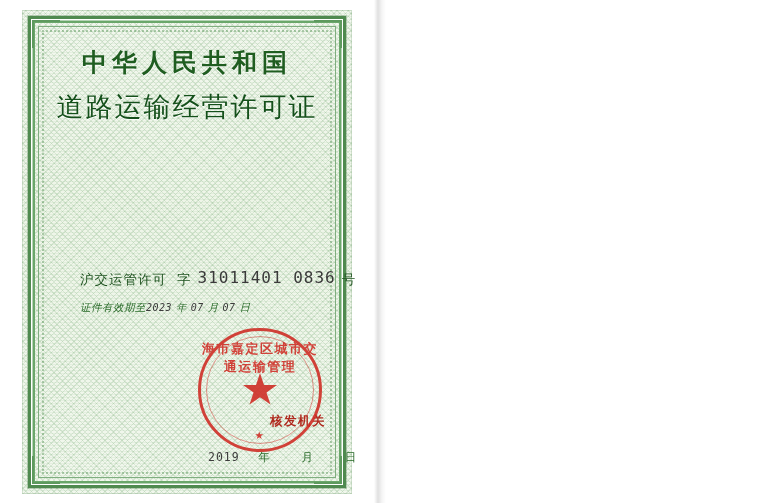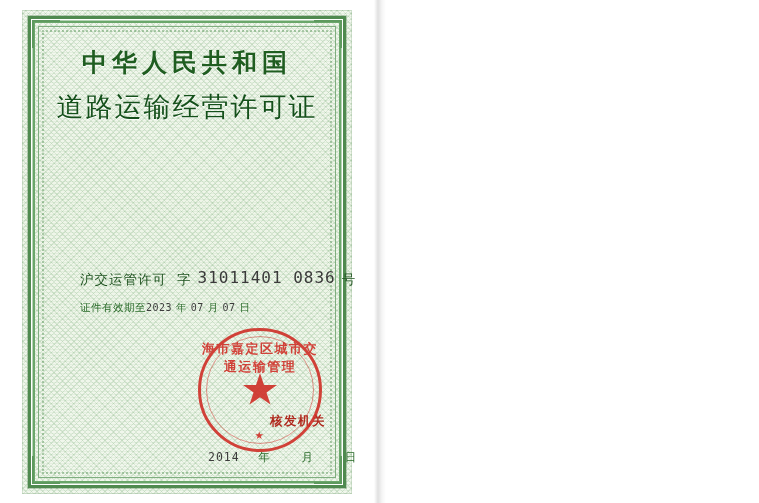--- a/index.html
+++ b/index.html
@@ -149,20 +149,21 @@
     color: #3a3a3a;
     border-bottom: 1px solid rgba(40,90,40,0.0);
     padding-bottom: 1px;
   }
   .row-validity {
     margin-top: 12px;
     font-size: 10.5px;
     color: #2a6b2a;
     white-space: nowrap;
     letter-spacing: 0.5px;
+    font-style: italic;
   }
   .row-validity .val {
     font-family: "DejaVu Sans Mono", monospace;
     color: #3c3c3c;
     font-size: 10px;
   }
   .row-bottomdate {
     position: absolute;
     left: 0;
     right: 0;
@@ -272,21 +273,21 @@
           <span>年</span>
           <span class="val">07</span>
           <span>月</span>
           <span class="val">07</span>
           <span>日</span>
         </div>
 
         <div class="issuer-label">核发机关</div>
 
         <div class="row-bottomdate">
-          <span class="year">2014</span>
+          <span class="year">2019</span>
           <span style="margin-left:14px;">年</span>
           <span style="margin-left:26px;">月</span>
           <span style="margin-left:26px;">日</span>
         </div>
       </div>
 
       <div class="seal">
         <div class="seal-text-top">海市嘉定区城市交通运输管理</div>
         <div class="seal-star"></div>
         <div class="seal-text-bottom">★</div>

